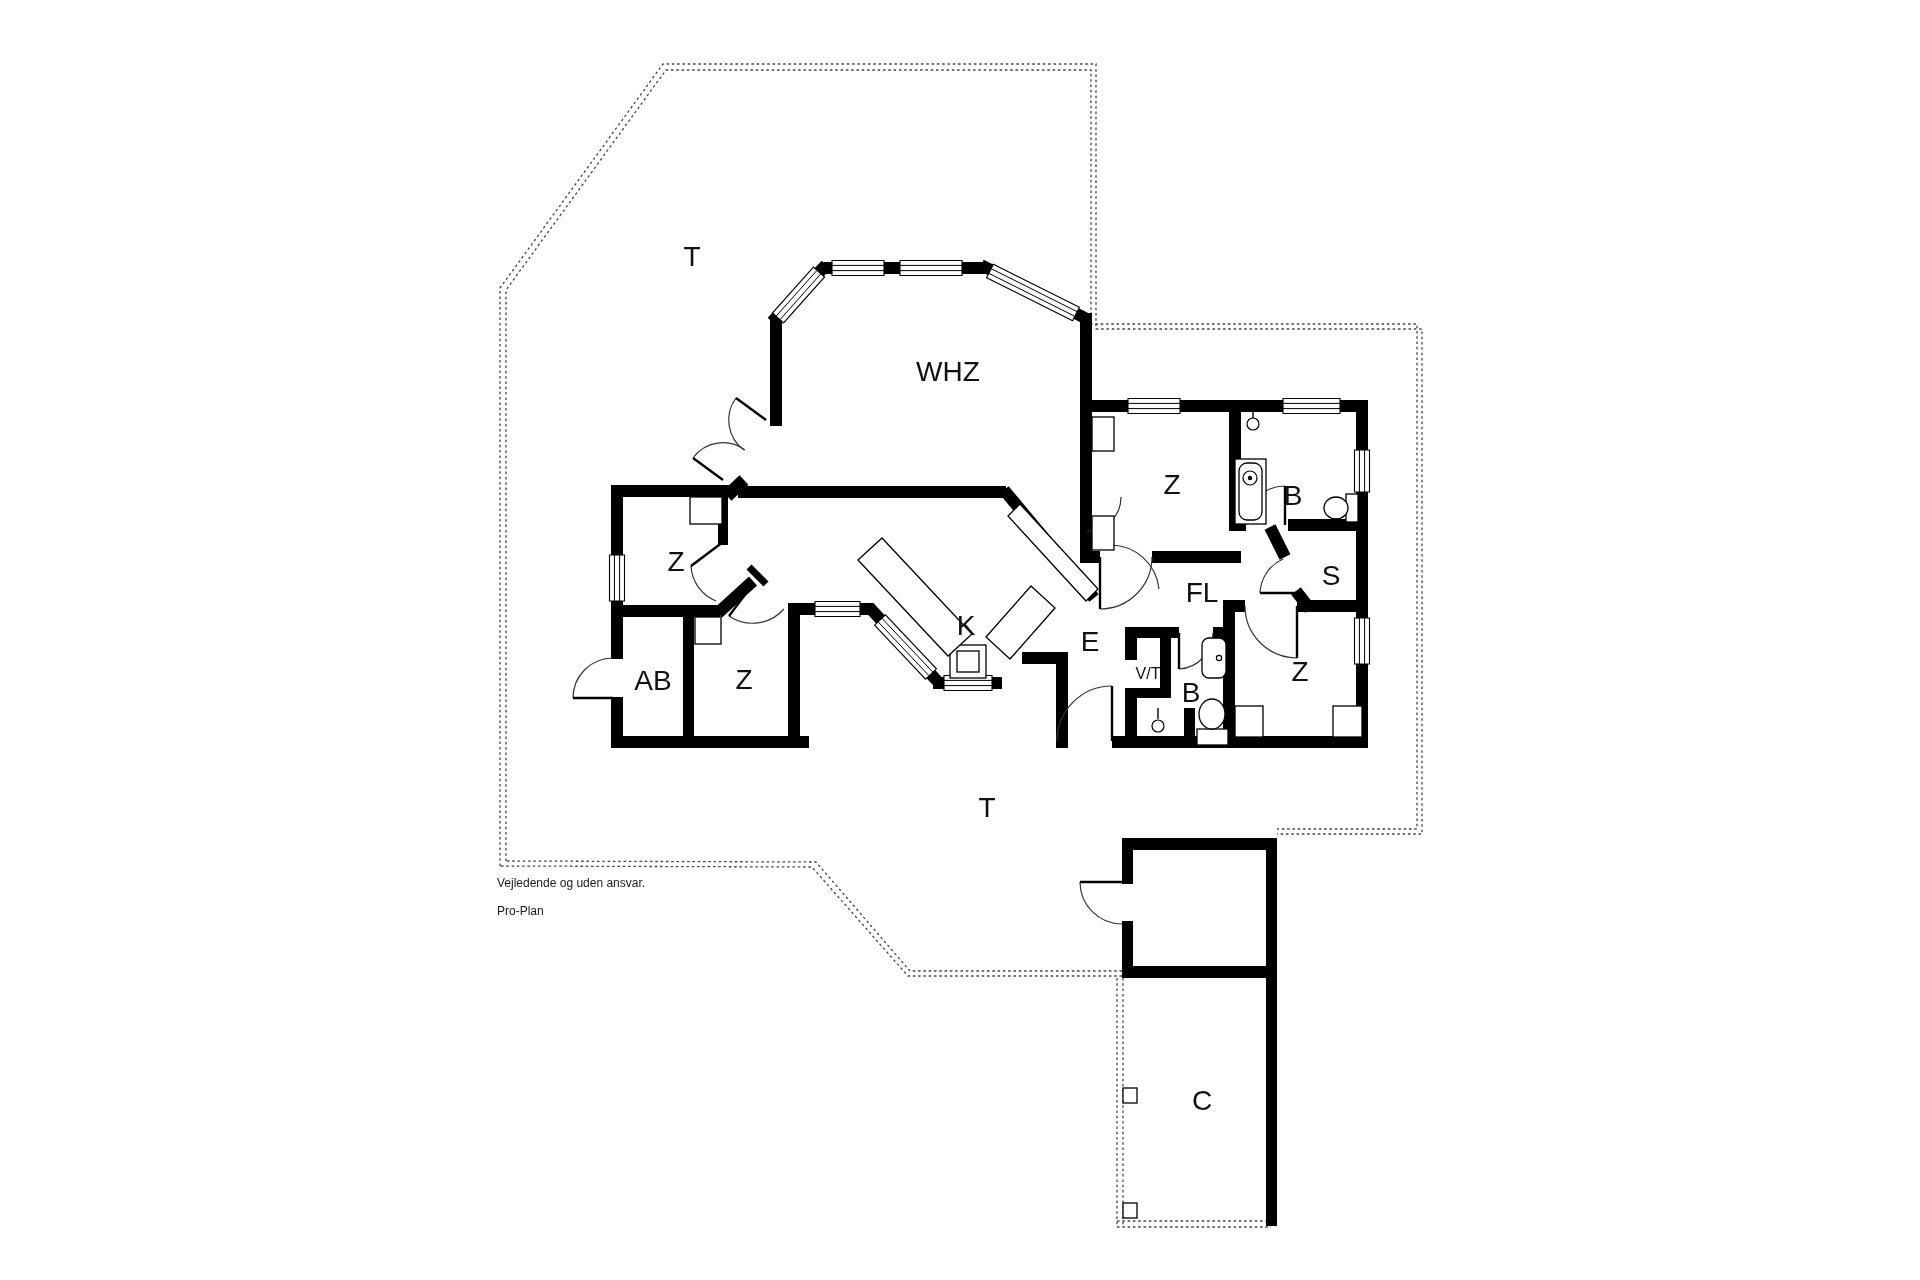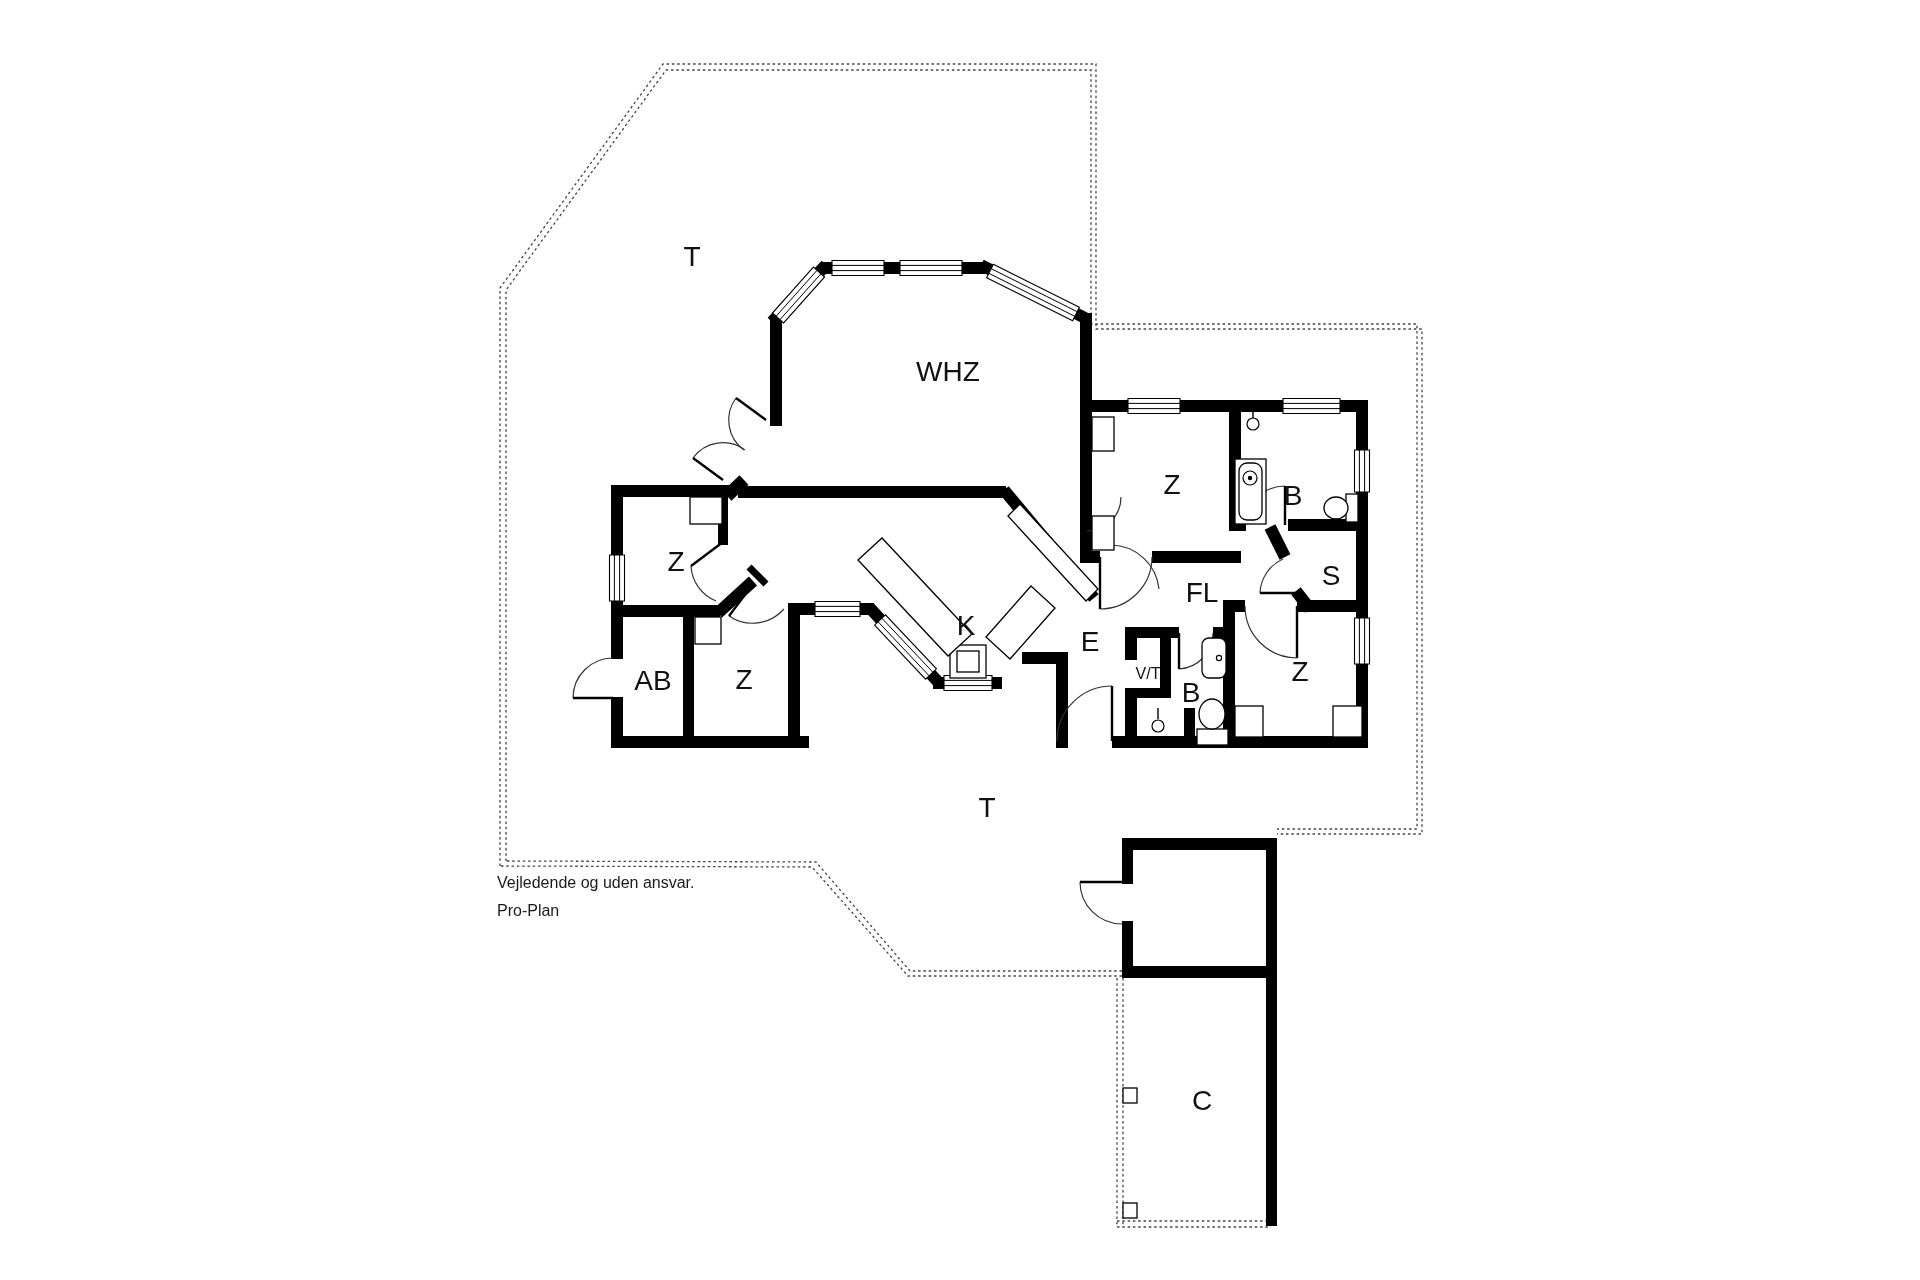--- a/index.html
+++ b/index.html
@@ -1,19 +1,19 @@
 <!DOCTYPE html>
 <html><head>
 <meta charset="utf-8">
 <style>
   html,body{margin:0;padding:0;background:#ffffff;}
   .canvas{position:relative;width:1920px;height:1280px;background:#ffffff;overflow:hidden;
           font-family:"Liberation Sans", sans-serif;}
   svg{position:absolute;left:0;top:0;}
-  .disclaimer{position:absolute;left:497px;top:869px;color:#1a1a1a;font-size:16px;line-height:28px;
+  .disclaimer{position:absolute;left:497px;top:869px;color:#1a1a1a;font-size:12px;line-height:28px;
               font-family:"Liberation Sans", sans-serif;}
   .disclaimer div{white-space:nowrap;}
   text{font-family:"Liberation Sans", sans-serif;fill:#111;}
 </style>
 </head>
 <body>
 
 <div class="canvas">
   <svg id="plan" width="1920" height="1280" viewBox="0 0 1920 1280">
       <rect x="0" y="0" width="1920" height="1280" fill="#ffffff"></rect>

